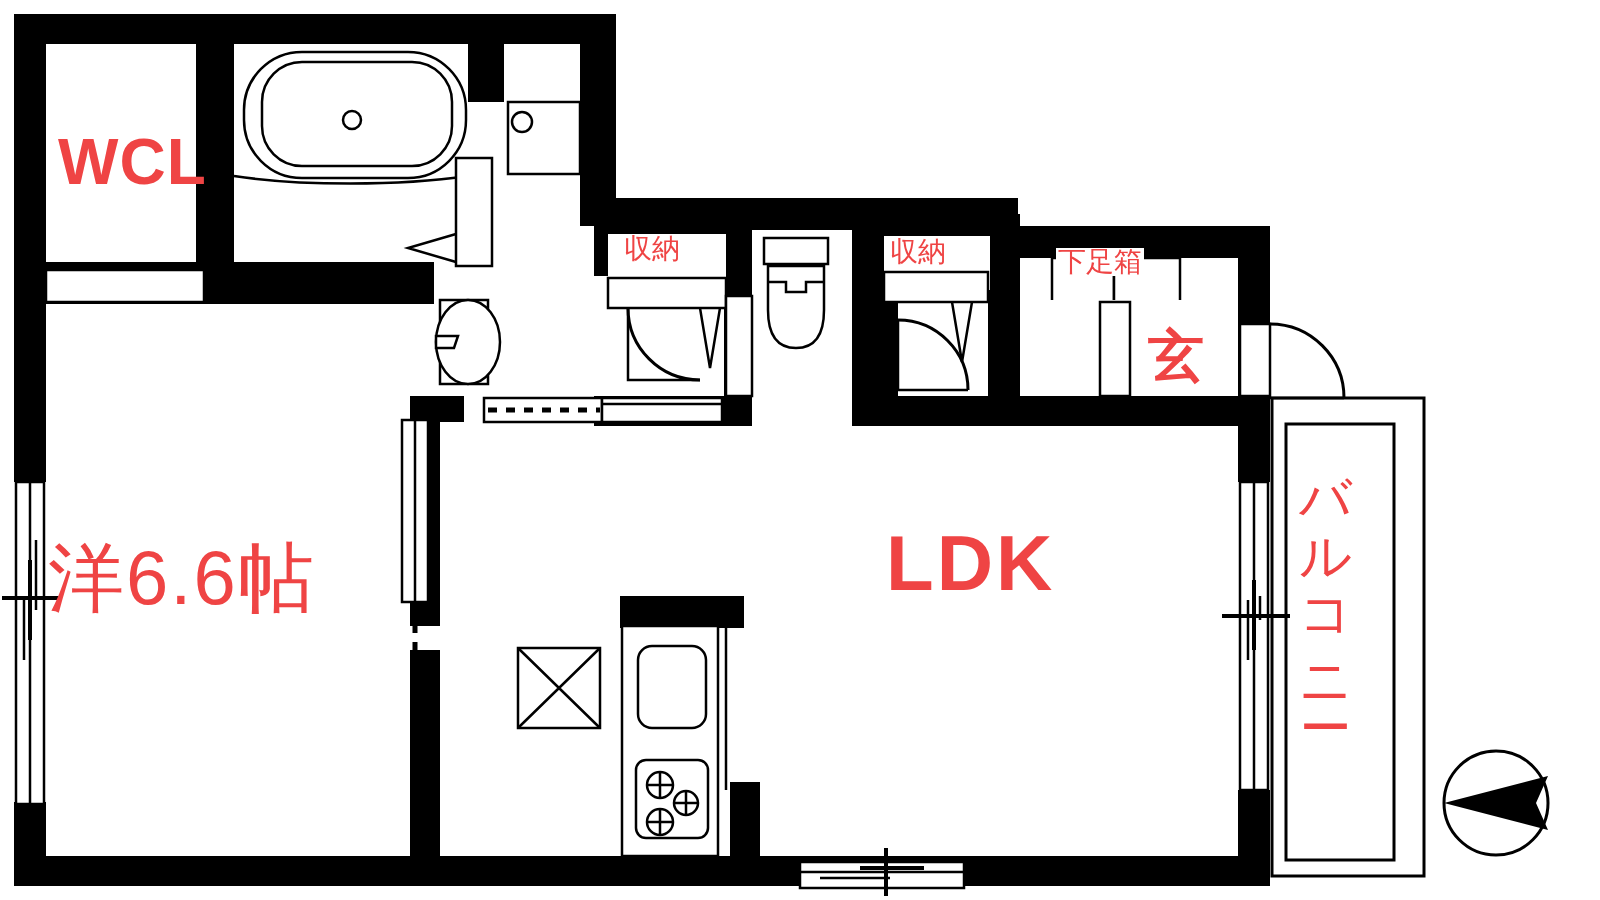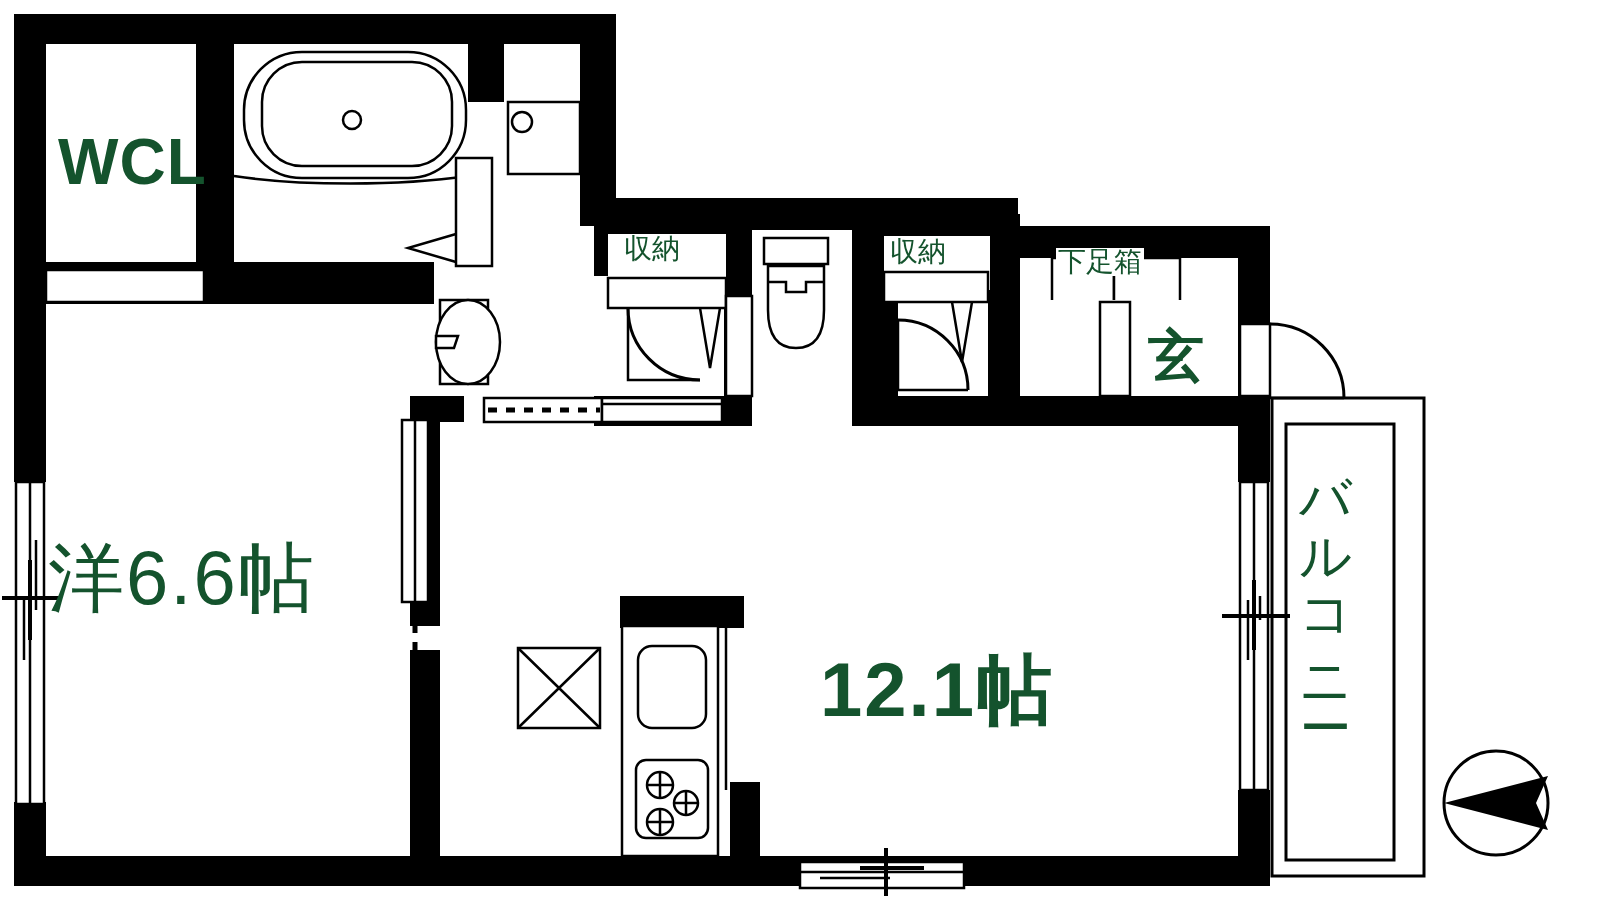--- a/index.html
+++ b/index.html
@@ -25,21 +25,21 @@
   .wall      { fill: #000000; }
   .thin      { fill: none; stroke: #000000; stroke-width: 3; }
   .thin2     { fill: none; stroke: #000000; stroke-width: 4; }
   .hair      { fill: none; stroke: #000000; stroke-width: 2.5; }
   .fixture-t { fill: #ffffff; stroke: #000000; stroke-width: 2.5; }
   .swing     { fill: none; stroke: #000000; stroke-width: 3; }
   .white     { fill: #ffffff; }
   .dash      { fill: none; stroke: #000000; stroke-width: 5; stroke-dasharray: 9 9; }
   .lbl {
     position: absolute;
-    color: #14532d;
+    color: #ef4444;
     font-family: "Liberation Sans", "DejaVu Sans", sans-serif;
     white-space: nowrap;
     line-height: 1;
     user-select: none;
   }
   .lbl-wcl   { font-size: 64px; font-weight: 700; letter-spacing: 1px; }
   .lbl-room  { font-size: 76px; font-weight: 400; letter-spacing: 2px; }
   .lbl-ldk   { font-size: 78px; font-weight: 700; letter-spacing: 3px; }
   .lbl-area  { font-size: 76px; font-weight: 700; letter-spacing: 2px; }
   .lbl-sm    { font-size: 28px; font-weight: 400; background: #ffffff; padding: 0 2px; }
@@ -293,18 +293,18 @@
   <div class="lbl lbl-sm" style="left:622px; top:235px;">収納</div>
 
   <div class="lbl lbl-sm" style="left:888px; top:238px;">収納</div>
 
   <div class="lbl lbl-sm" style="left:1056px; top:248px;">下足箱</div>
 
   <div class="lbl lbl-gen" style="left:1148px; top:328px;">玄</div>
 
   <div class="lbl lbl-room" style="left:48px; top:540px;">洋6.6帖</div>
 
-
-  <div class="lbl lbl-area" style="left:820px; top:652px;">12.1帖</div>
+  <div class="lbl lbl-ldk" style="left:886px; top:524px;">LDK</div>
+
 
   <div class="lbl lbl-vert" style="left:1300px; top:440px;">バルコニー</div>
 
 </div>
 
 </body></html>

